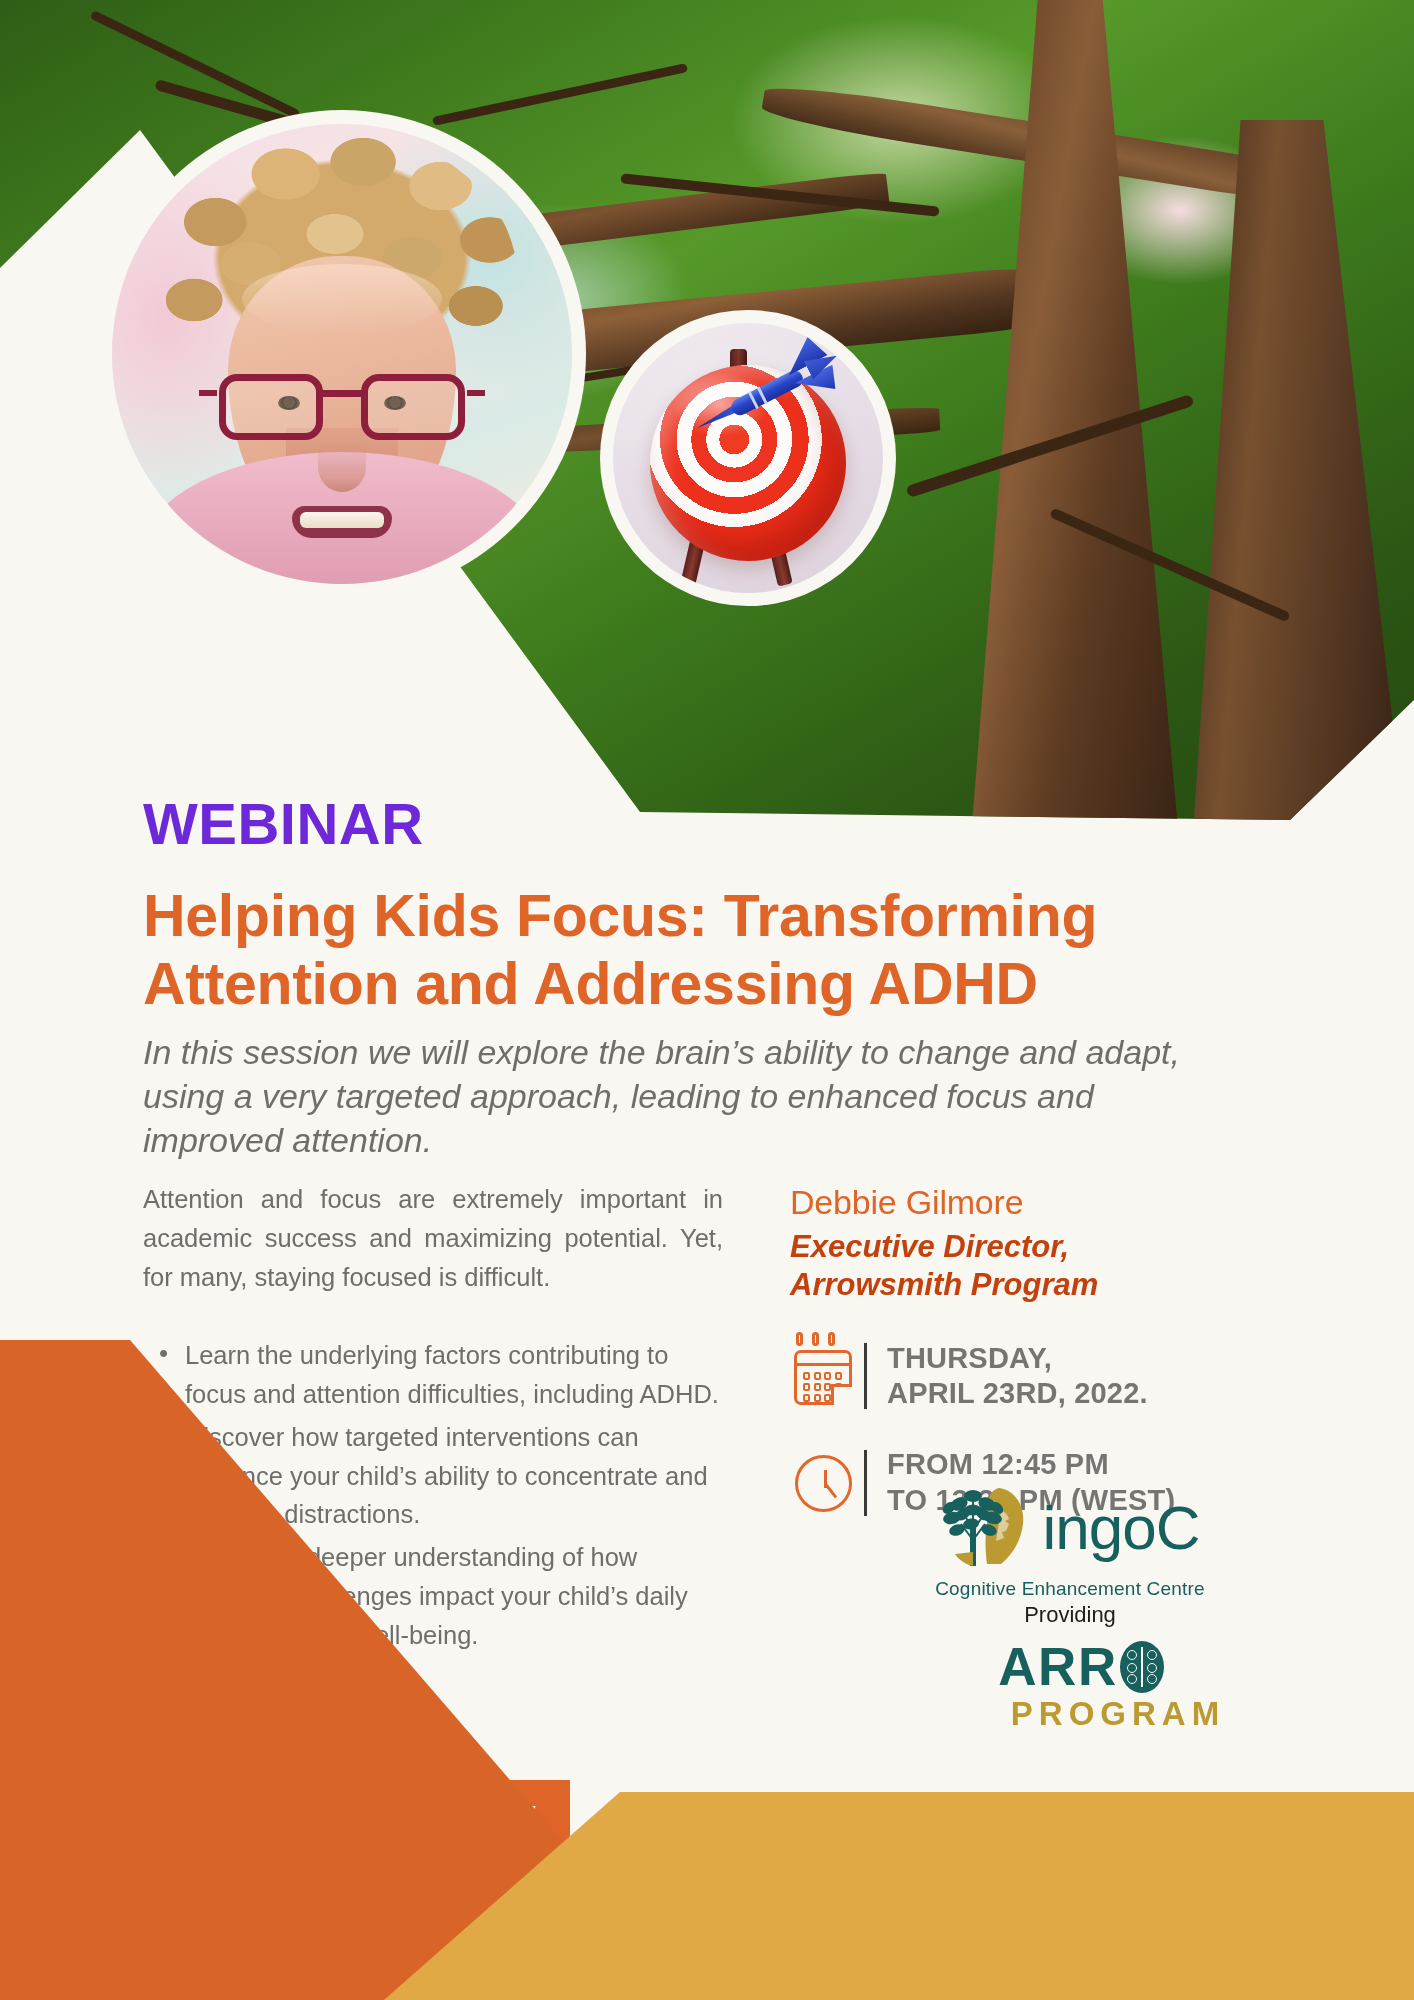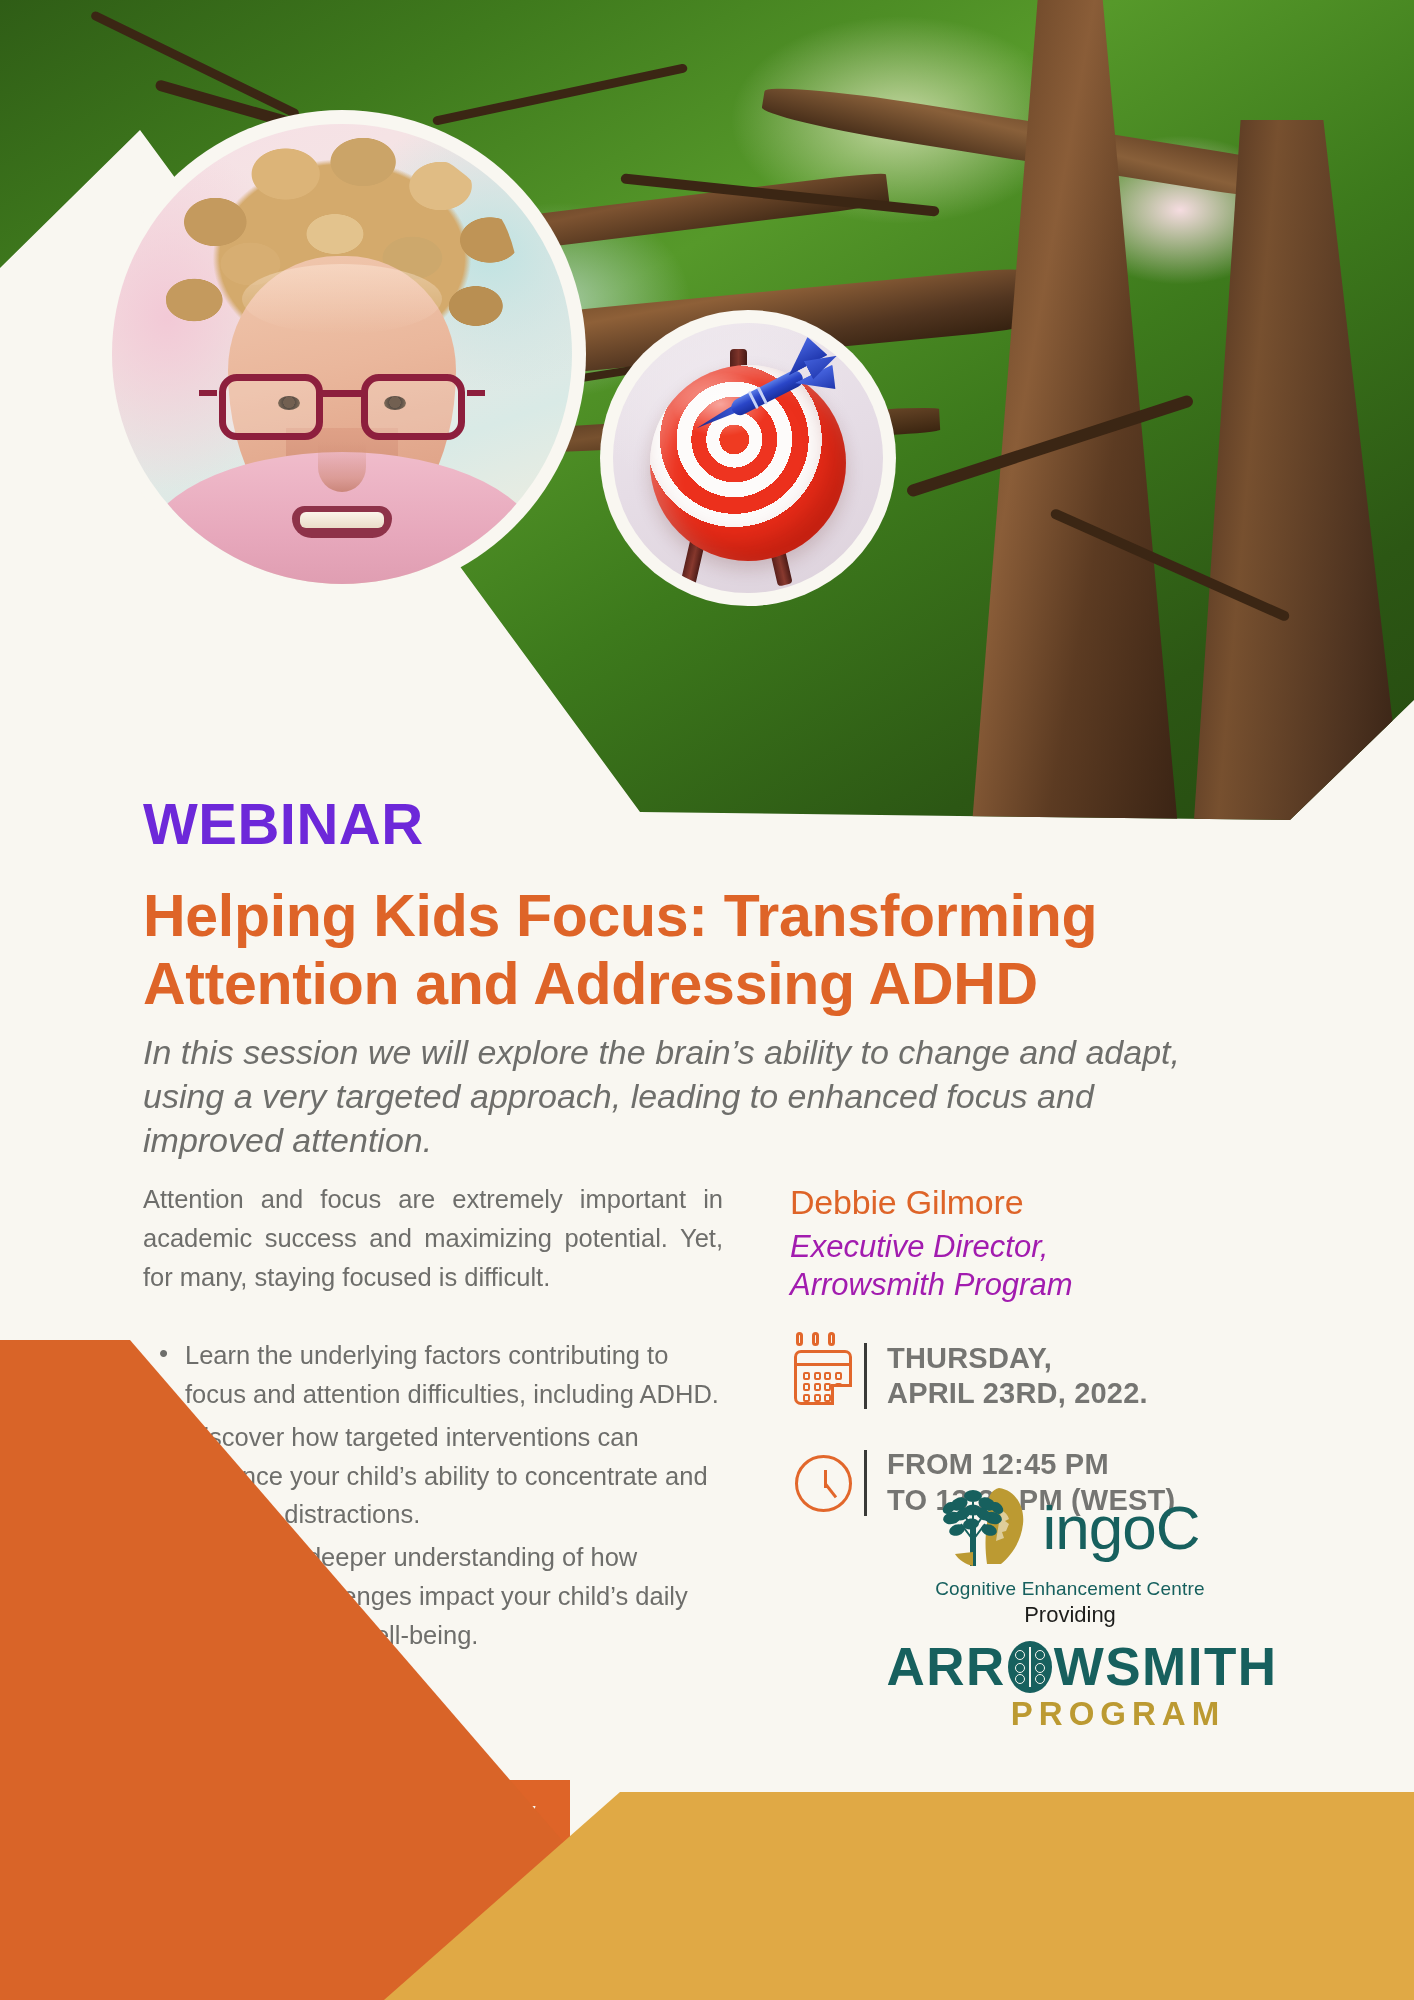--- a/index.html
+++ b/index.html
@@ -331,21 +331,21 @@
     font-size:26px; color:#6E6E6B;
   }
 
   .right-col { position:absolute; left:790px; top:392px; width:560px; }
   .speaker-name {
     font-size:34px; font-weight:400; color:#DE6428; line-height:1.08;
     letter-spacing:-.2px;
     margin-top:12px;
   }
   .speaker-role {
-    margin-top:7px; font-size:31px; font-style:italic; color:#a21caf; line-height:1.24;
+    margin-top:7px; font-size:31px; font-style:italic; color:#c2410c; line-height:1.24;font-weight:bold;
   }
 
   .info-row { display:flex; align-items:center; gap:0; margin-top:36px; }
   .info-icon { width:68px; height:68px; flex:0 0 68px; position:relative; }
   .info-divider { width:3px; height:66px; background:#3A3A38; margin:0 20px 0 6px; flex:0 0 3px; }
   .info-text { font-size:29px; font-weight:700; color:#757572; line-height:1.22; letter-spacing:.2px; }
 
   
   .cal { position:absolute; left:4px; top:8px; width:58px; height:55px;
          border:3.5px solid #E2672B; border-radius:7px; }
@@ -597,21 +597,20 @@
         <span class="brain-o">
           <span class="sh"></span>
             <span class="mid"></span>
           <span class="lobe l1"></span>
             <span class="lobe l2"></span>
             <span class="lobe l3"></span>
           <span class="lobe r1"></span>
             <span class="lobe r2"></span>
             <span class="lobe r3"></span>
         </span>
-        <span>WSMITH</span>
       </div>
       <div class="as-sub">PROGRAM</div>
     </div>
   </div>
 
   <div class="register">
     <span>REGISTER NOW</span>
   </div>
   <a class="website" href="#" style="text-decoration:none;">www.ingoc-cec.com</a>
 

